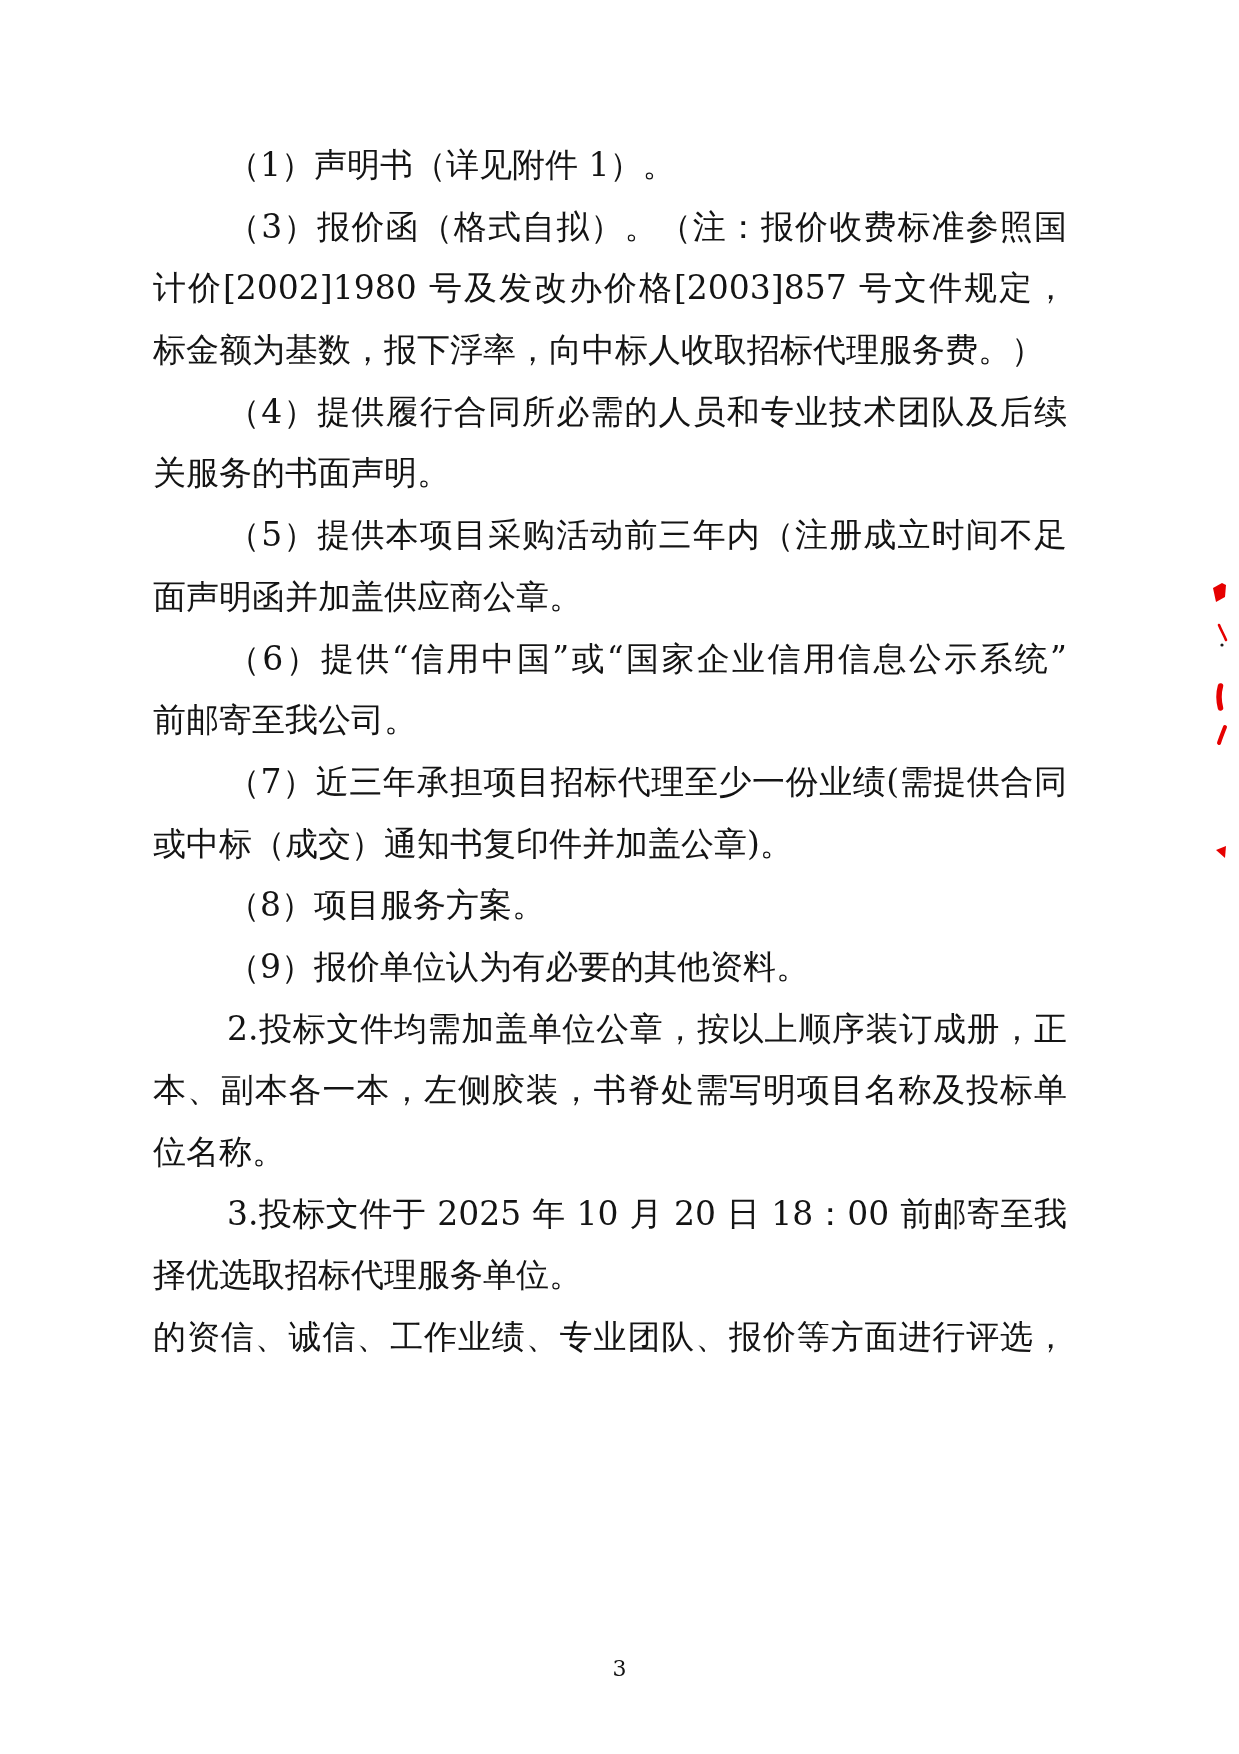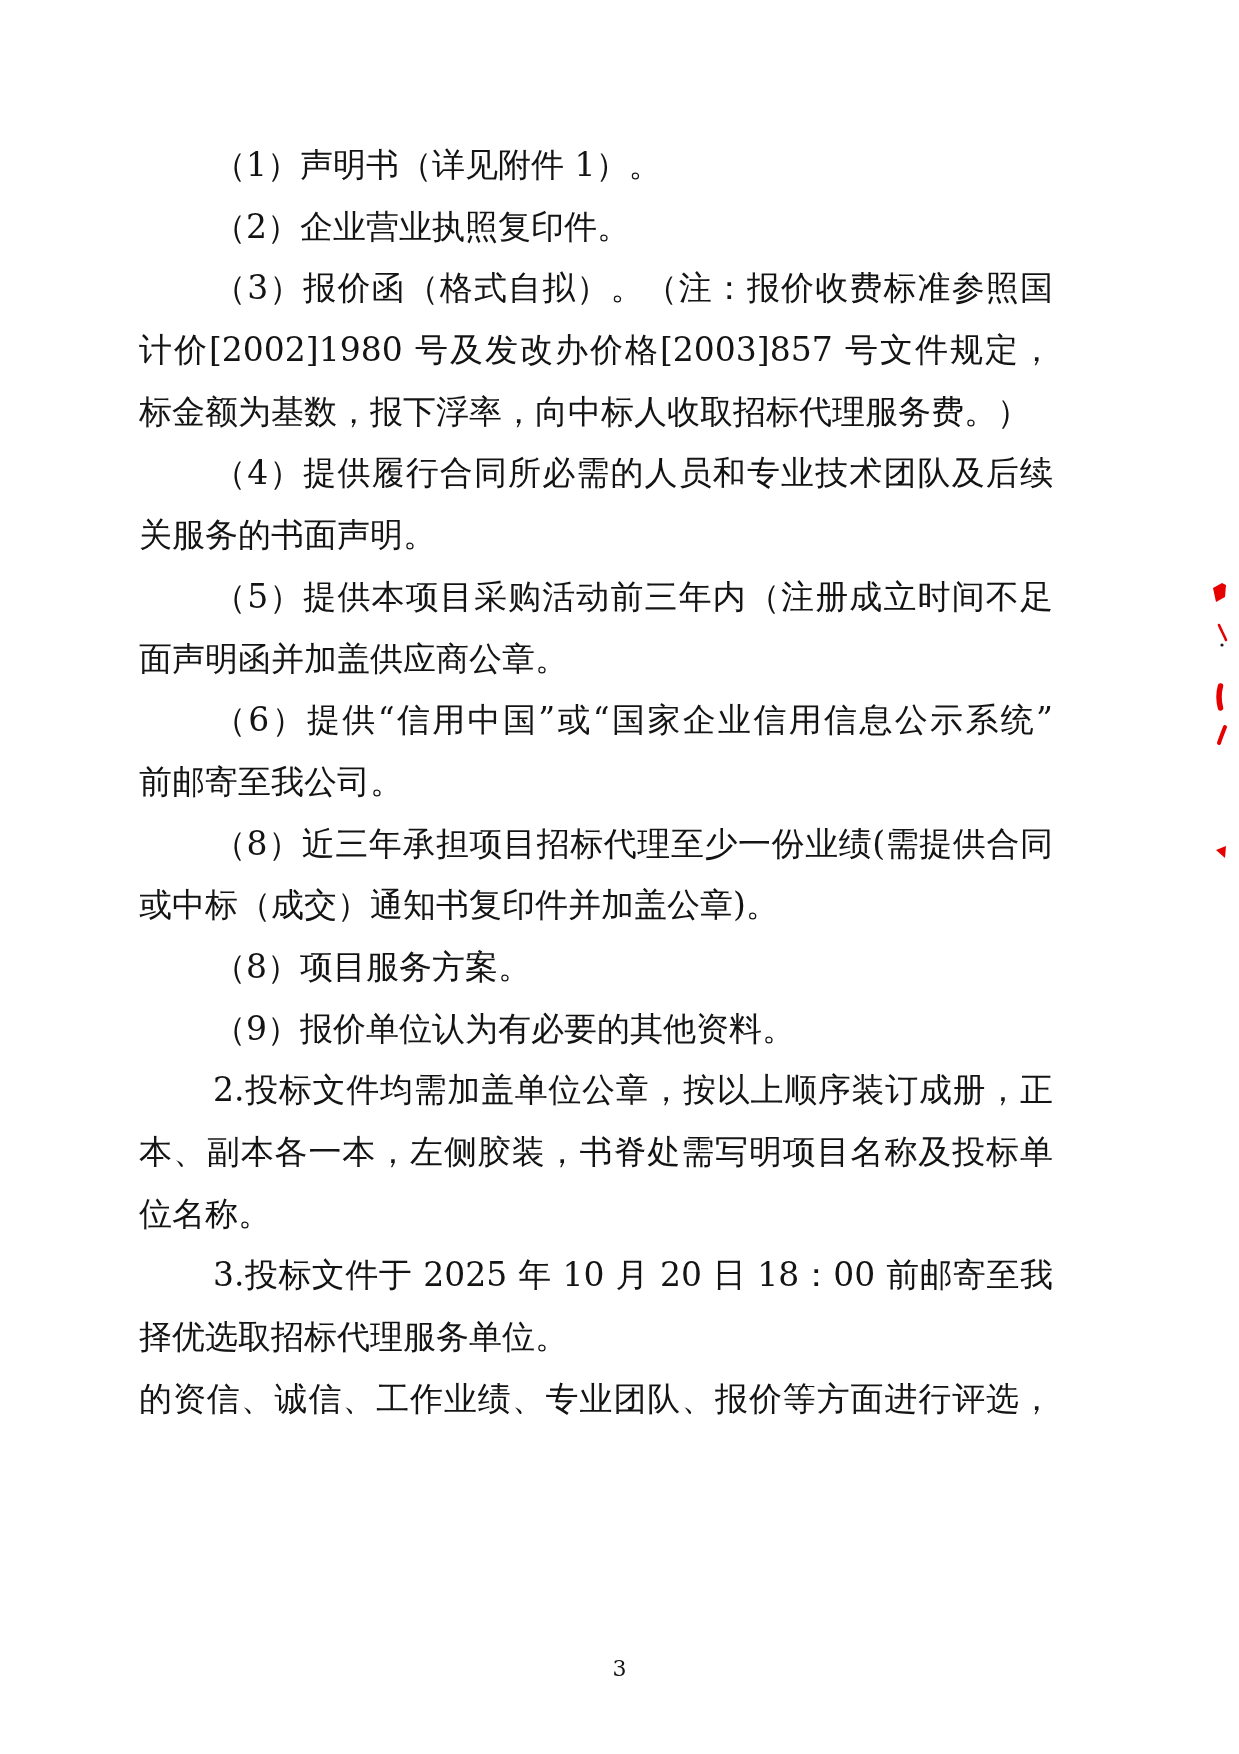--- a/index.html
+++ b/index.html
@@ -11,21 +11,21 @@
     position: relative;
     width: 1239px;
     height: 1754px;
     background: #ffffff;
     font-family: "DejaVu Serif", "Liberation Serif", serif;
     color: #141414;
     overflow: hidden;
   }
   .text-block {
     position: absolute;
-    left: 139px;
+    left: 153px;
     top: 134px;
     width: 914px;
   }
   .line {
     height: 61.7px;
     line-height: 61.7px;
     font-size: 33px;
     text-align: left;
     overflow: hidden;
     white-space: normal;
@@ -54,31 +54,30 @@
     top: 578px;
   }
 </style>
 </head>
 <body>
 
 <div class="page">
 
   <div class="text-block">
       <div class="line indent">（1）声明书（详见附件 1）。</div>
-      <div class="line indent">（2）企业营业执照复印件。</div>
       <div class="line indent just">（3）报价函（格式自拟）。（注：报价收费标准参照国家</div>
       <div class="line just">计价[2002]1980 号及发改办价格[2003]857 号文件规定，以中</div>
       <div class="line">标金额为基数，报下浮率，向中标人收取招标代理服务费。）</div>
       <div class="line indent just">（4）提供履行合同所必需的人员和专业技术团队及后续相</div>
       <div class="line">关服务的书面声明。</div>
       <div class="line indent just">（5）提供本项目采购活动前三年内（注册成立时间不足三</div>
       <div class="line">面声明函并加盖供应商公章。</div>
       <div class="line indent just">（6）提供“信用中国”或“国家企业信用信息公示系统”</div>
       <div class="line">前邮寄至我公司。</div>
-      <div class="line indent just">（8）近三年承担项目招标代理至少一份业绩(需提供合同</div>
+      <div class="line indent just">（7）近三年承担项目招标代理至少一份业绩(需提供合同</div>
       <div class="line">或中标（成交）通知书复印件并加盖公章)。</div>
       <div class="line indent">（8）项目服务方案。</div>
       <div class="line indent">（9）报价单位认为有必要的其他资料。</div>
       <div class="line indent just">2.投标文件均需加盖单位公章，按以上顺序装订成册，正</div>
       <div class="line just">本、副本各一本，左侧胶装，书脊处需写明项目名称及投标单</div>
       <div class="line">位名称。</div>
       <div class="line indent just">3.投标文件于 2025 年 10 月 20 日 18：00 前邮寄至我公司</div>
       <div class="line">择优选取招标代理服务单位。</div>
       <div class="line just">的资信、诚信、工作业绩、专业团队、报价等方面进行评选，</div>
     </div>

